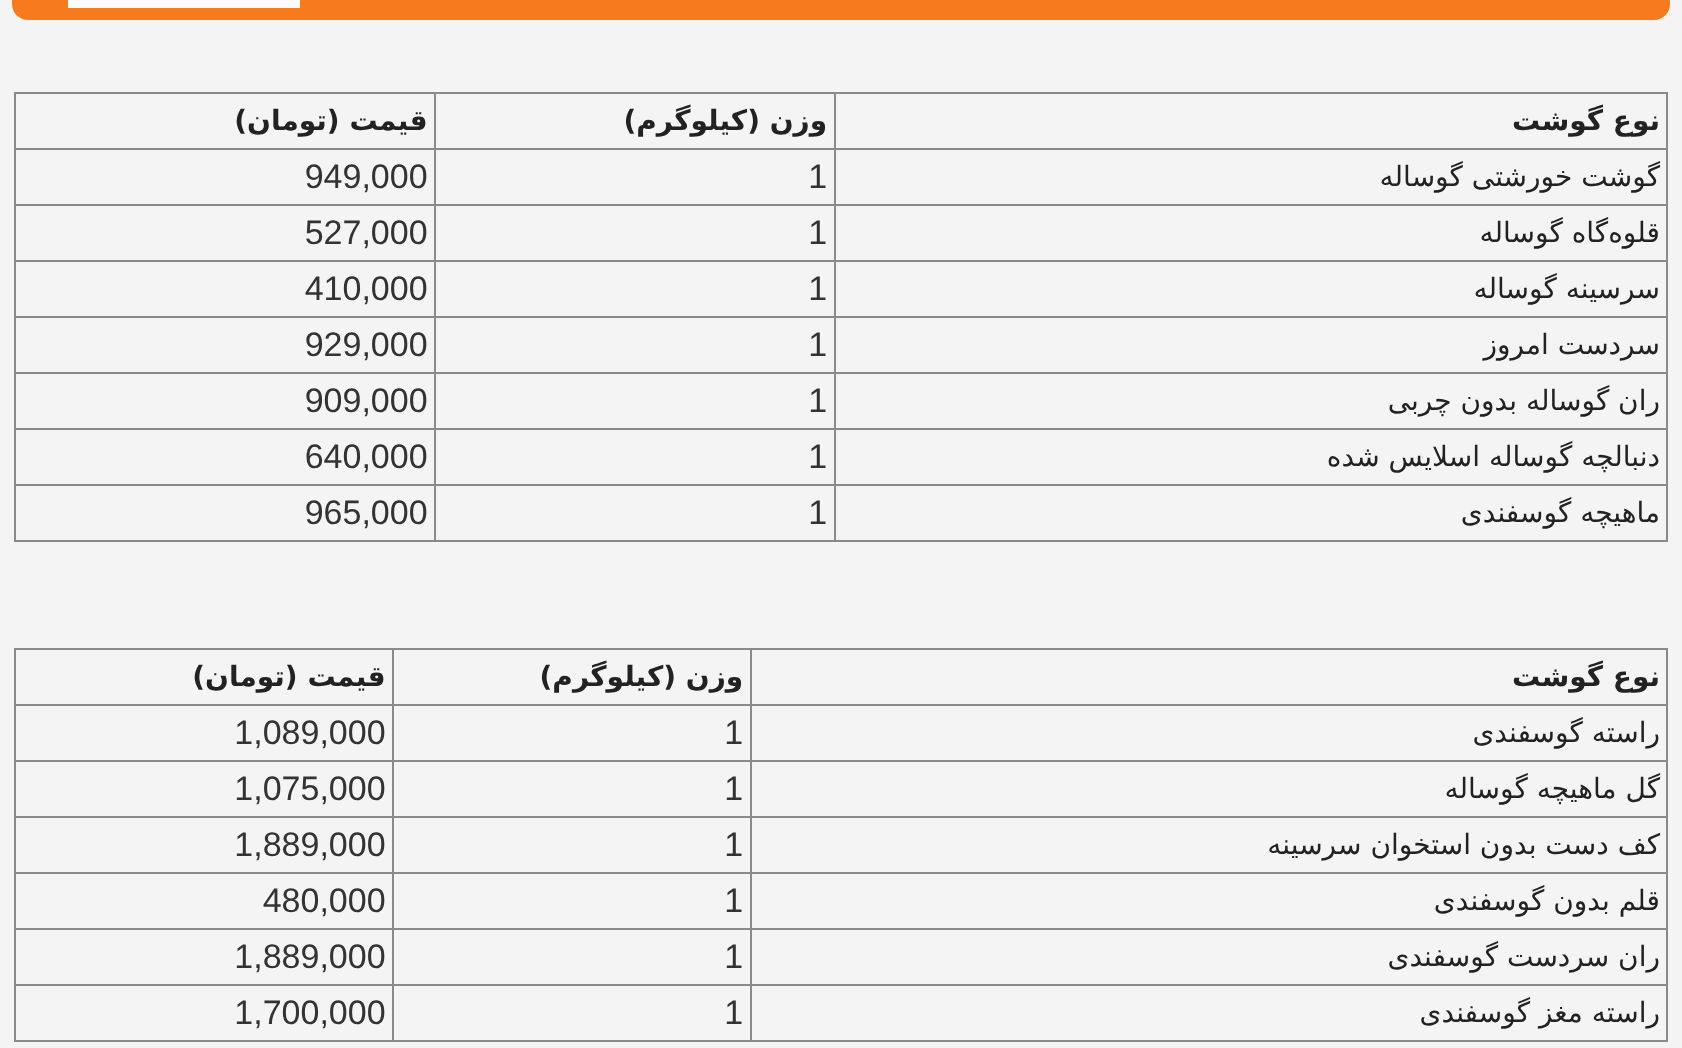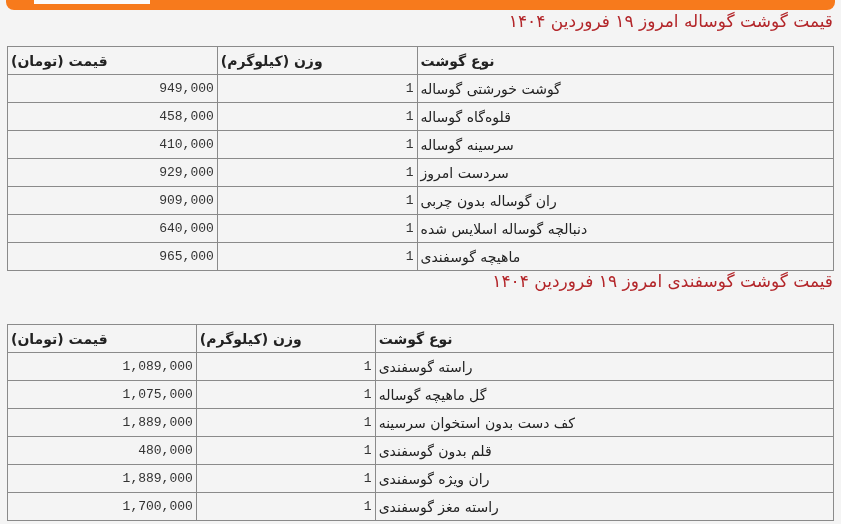--- a/index.html
+++ b/index.html
@@ -30,45 +30,44 @@
       position: absolute; left: 7px; width: 827px;
       border-collapse: collapse; direction: rtl;
       font-size: 14px;
       background: #f4f4f4;
     }
     table.t1 { top: 46px; }
     table.t2 { top: 324px; }
     .price-table th, .price-table td {
       border: 1px solid #8a8a8a;
       height: 28px; padding: 0 3px 0 3px;
-      text-align: left; vertical-align: middle;
+      text-align: right; vertical-align: middle;
       white-space: nowrap;
     }
     .price-table th { font-weight: bold; font-size: 14px; }
     .price-table td.num, .price-table td.price {
-      font-family: Liberation Mono, monospace;
-      font-size: 13px; color: #333;
+      font-family: Liberation Sans, sans-serif;
+      font-size: 17px; color: #333;
       direction: ltr; text-align: right;
     }
     .t1 col.c-type { width: 417px; }
     .t1 col.c-weight { width: 200px; }
     .t1 col.c-price { width: 210px; }
     .t2 col.c-type { width: 459px; }
     .t2 col.c-weight { width: 179px; }
     .t2 col.c-price { width: 189px; }
   </style>
 </head>
 <body>
 
 <div class="page">
   <div class="topbar">
     <div class="topbar-white"></div>
   </div>
 
-  <h2 class="title title-1">قیمت گوشت گوساله امروز ۱۹ فروردین ۱۴۰۴</h2>
 
   <table class="price-table t1">
     <colgroup>
       <col class="c-type">
         <col class="c-weight">
         <col class="c-price">
     </colgroup>
     <thead>
       <tr>
         <th>نوع گوشت</th>
@@ -78,21 +77,21 @@
     </thead>
     <tbody>
       <tr>
         <td>گوشت خورشتی گوساله</td>
         <td class="num">1</td>
         <td class="price">949,000</td>
       </tr>
       <tr>
         <td>قلوه‌گاه گوساله</td>
         <td class="num">1</td>
-        <td class="price">458,000</td>
+        <td class="price">527,000</td>
       </tr>
       <tr>
         <td>سرسینه گوساله</td>
         <td class="num">1</td>
         <td class="price">410,000</td>
       </tr>
       <tr>
         <td>سردست امروز</td>
         <td class="num">1</td>
         <td class="price">929,000</td>
@@ -108,21 +107,20 @@
         <td class="price">640,000</td>
       </tr>
       <tr>
         <td>ماهیچه گوسفندی</td>
         <td class="num">1</td>
         <td class="price">965,000</td>
       </tr>
     </tbody>
   </table>
 
-  <h2 class="title title-2">قیمت گوشت گوسفندی امروز ۱۹ فروردین ۱۴۰۴</h2>
 
   <table class="price-table t2">
     <colgroup>
       <col class="c-type">
         <col class="c-weight">
         <col class="c-price">
     </colgroup>
     <thead>
       <tr>
         <th>نوع گوشت</th>
@@ -145,21 +143,21 @@
         <td>کف دست بدون استخوان سرسینه</td>
         <td class="num">1</td>
         <td class="price">1,889,000</td>
       </tr>
       <tr>
         <td>قلم بدون گوسفندی</td>
         <td class="num">1</td>
         <td class="price">480,000</td>
       </tr>
       <tr>
-        <td>ران ویژه گوسفندی</td>
+        <td>ران سردست گوسفندی</td>
         <td class="num">1</td>
         <td class="price">1,889,000</td>
       </tr>
       <tr>
         <td>راسته مغز گوسفندی</td>
         <td class="num">1</td>
         <td class="price">1,700,000</td>
       </tr>
     </tbody>
   </table>

